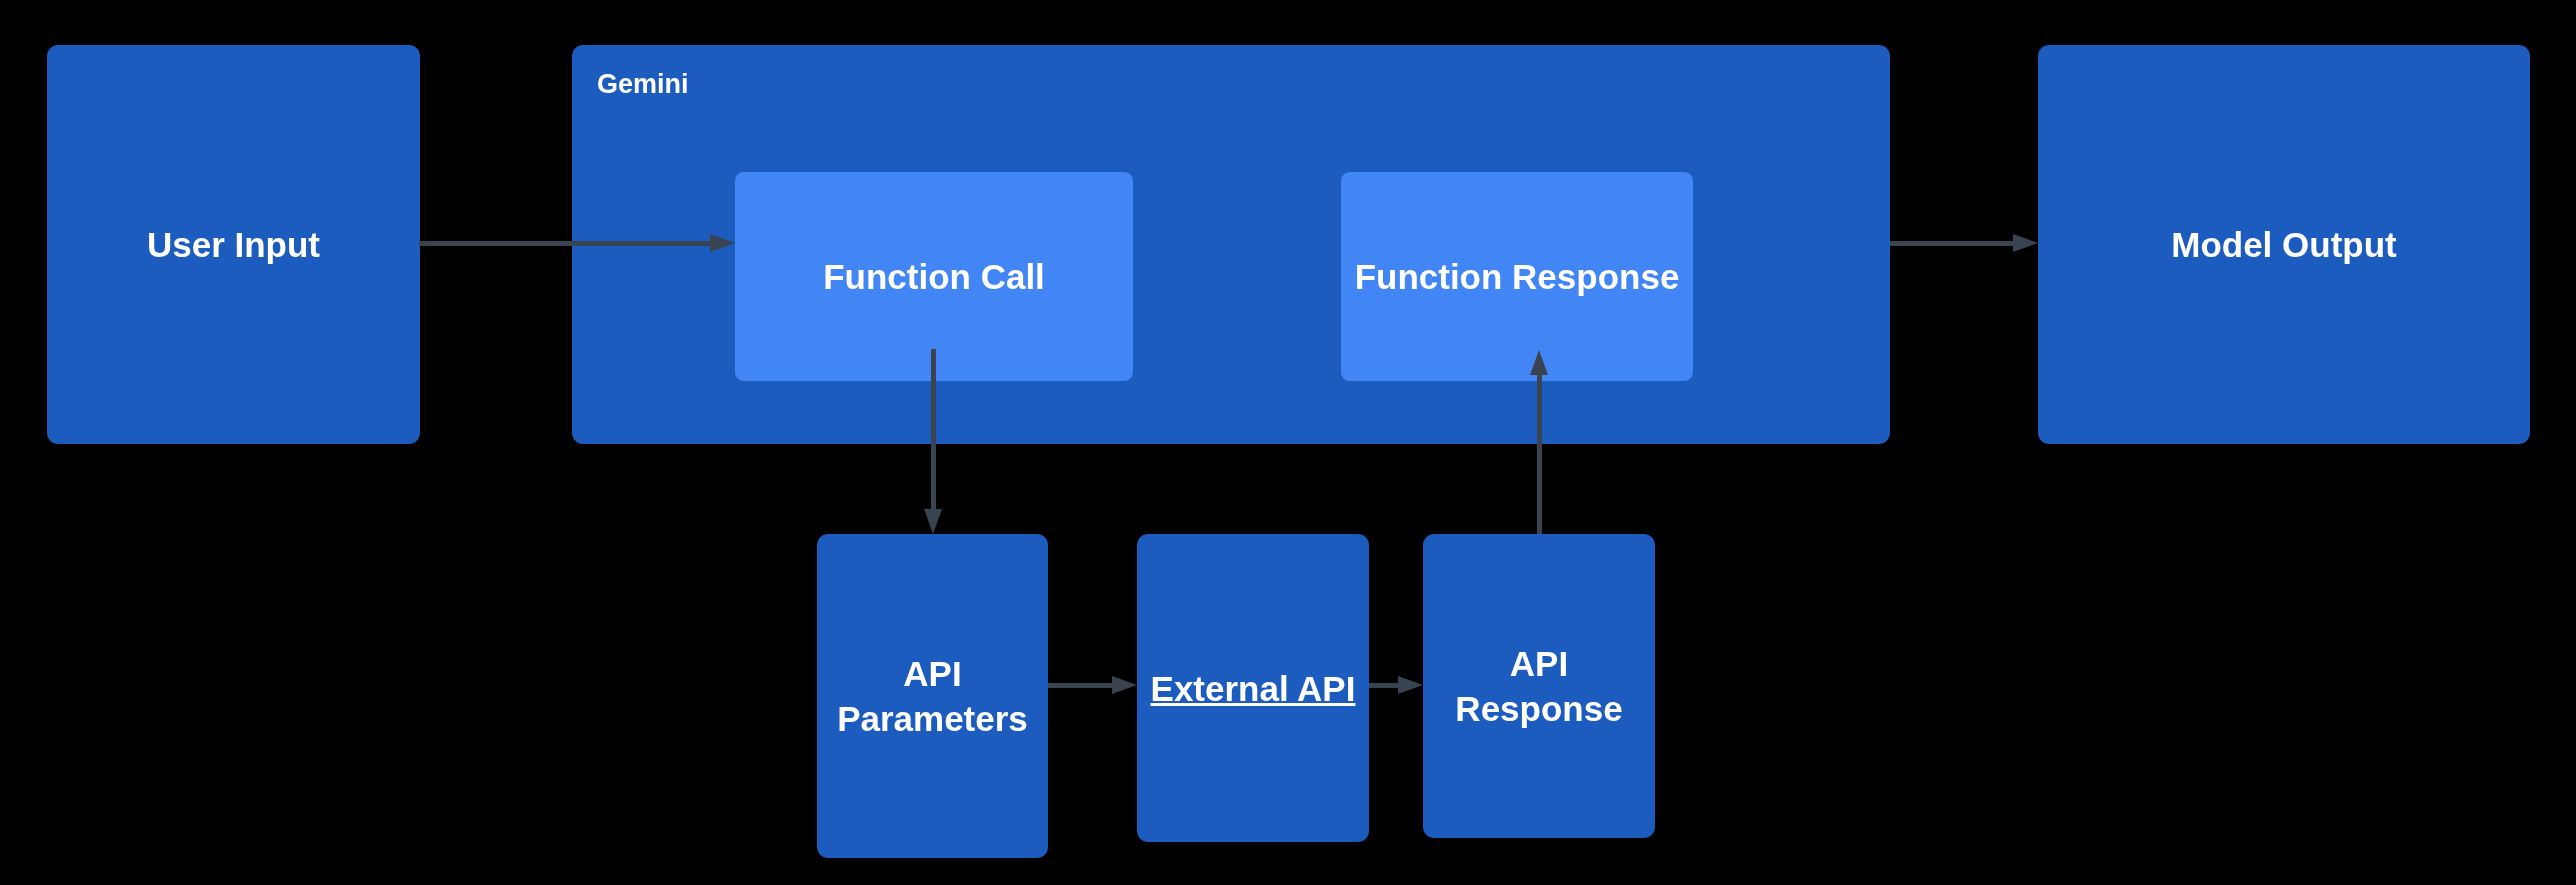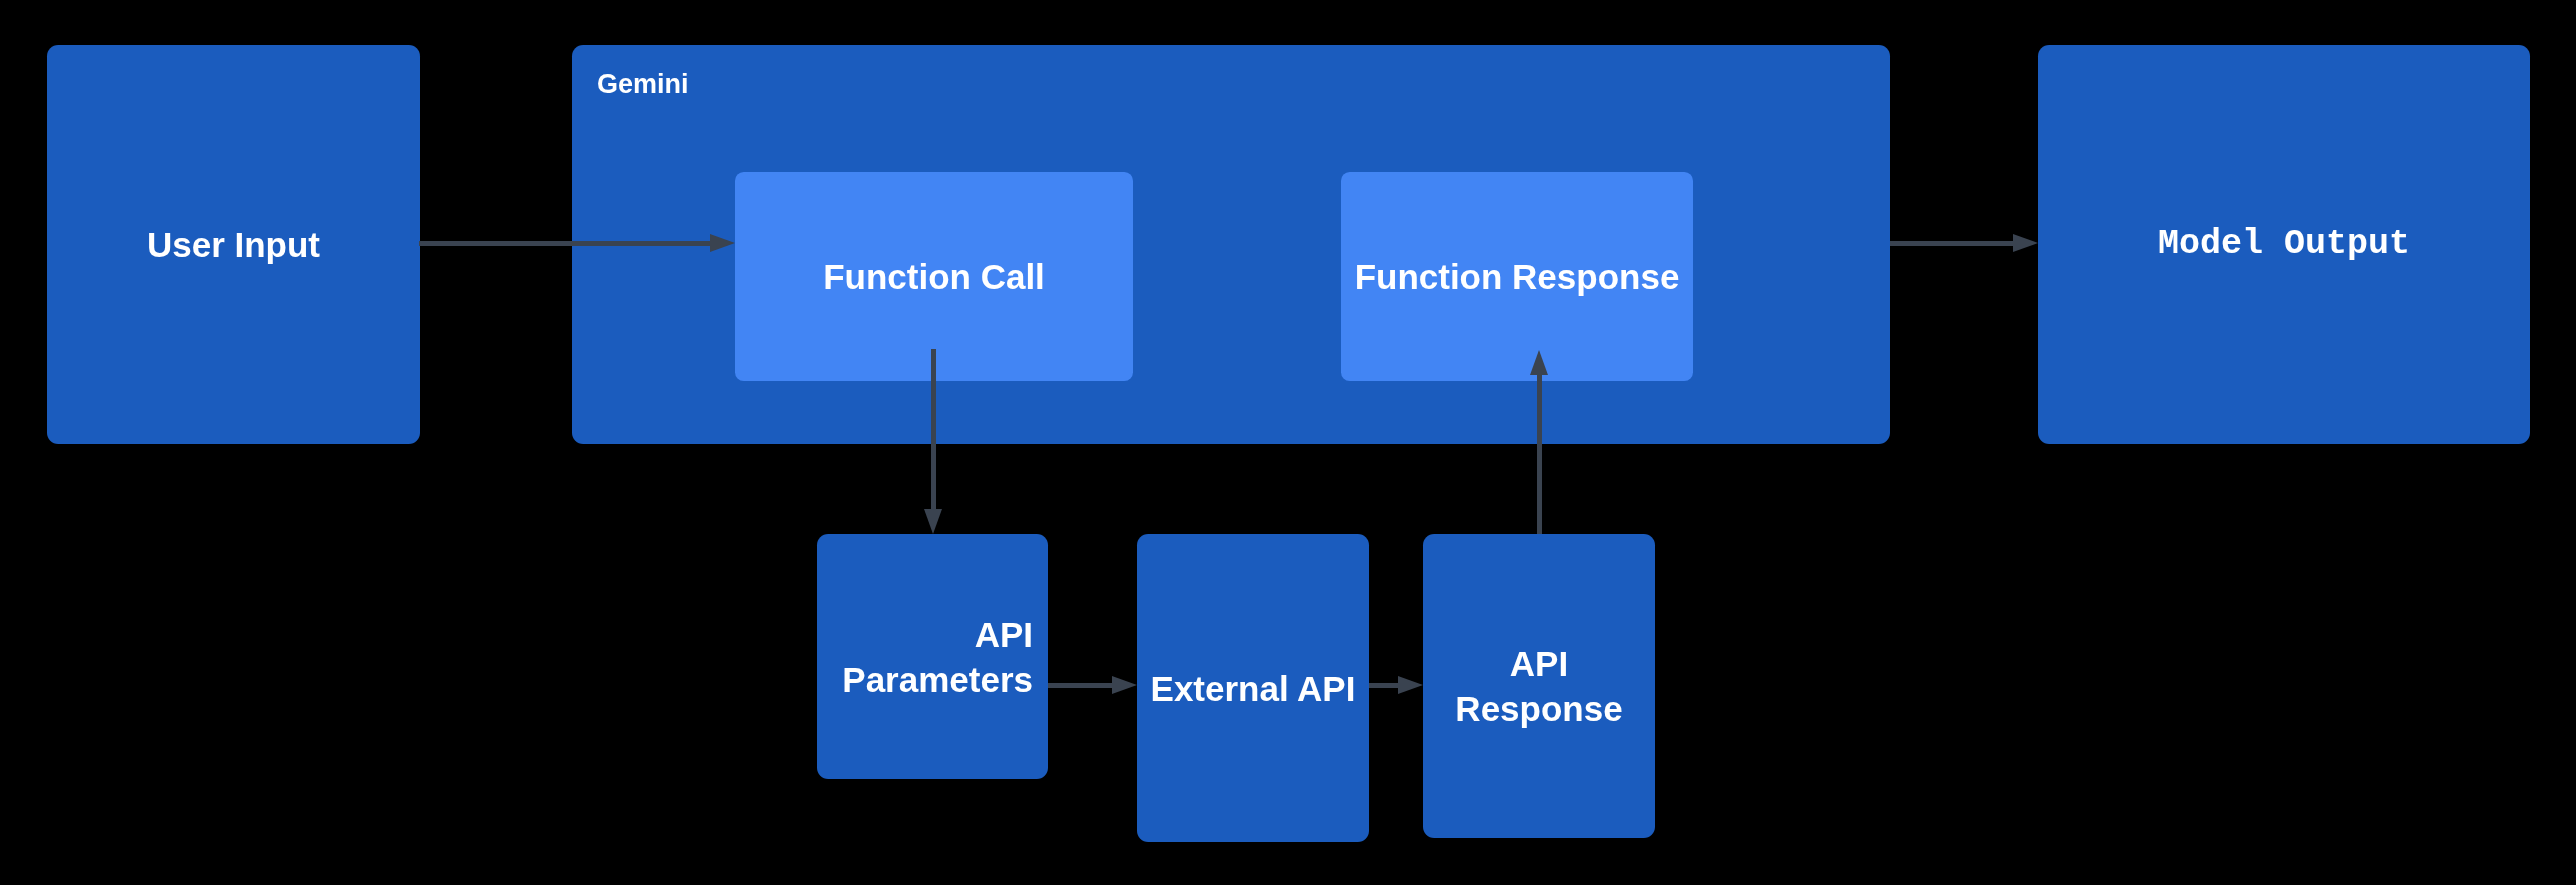--- a/index.html
+++ b/index.html
@@ -39,23 +39,23 @@
     font-size:27px;
     line-height:37px;
     color:var(--text);
   }
 
   
   #user-input       {left:47px;   top:45px;  width:373px;  height:399px;}
   #gemini           {left:572px;  top:45px;  width:1318px; height:399px; background:var(--box); border-radius:11.2px; position:absolute;}
   #function-call    {left:735px; top:140px; width:398px;  height:209px;}
   #function-response{left:1341px; top:140px; width:352px;  height:209px;text-align:center;}
-  #model-output     {left:2038px; top:45px;  width:492px;  height:399px;font-family:Liberation Mono, monospace;}
-  #api-parameters   {left:817px; top:534px; width:231px;  height:245px; padding:0 15px;text-align:right;}
-  #external-api     {left:1137px; top:534px; width:232px;  height:308px; padding:0 8.7px;}
+  #model-output     {left:2038px; top:45px;  width:492px;  height:399px;}
+  #api-parameters   {left:817px; top:534px; width:231px;  height:324px; padding:0 4px;}
+  #external-api     {left:1137px; top:534px; width:232px;  height:308px; padding:0 8.7px;text-decoration:underline;}
   #api-response     {left:1423px; top:534px; width:232px;  height:304px; padding:0 8.7px;text-align:center;}
 
   
   .arrow-line{position:absolute;background:var(--arrow);}
   .head{position:absolute;width:0;height:0;}
   .head.right{border-top:9.3px solid transparent;border-bottom:9.3px solid transparent;border-left:25px solid var(--arrow);}
   .head.down {border-left:9.3px solid transparent;border-right:9.3px solid transparent;border-top:25px solid var(--arrow);}
   .head.up   {border-left:9.3px solid transparent;border-right:9.3px solid transparent;border-bottom:25px solid var(--arrow);}
 
   #a1-line{left:419px;  top:241px;  width:291px; height:5px;}

